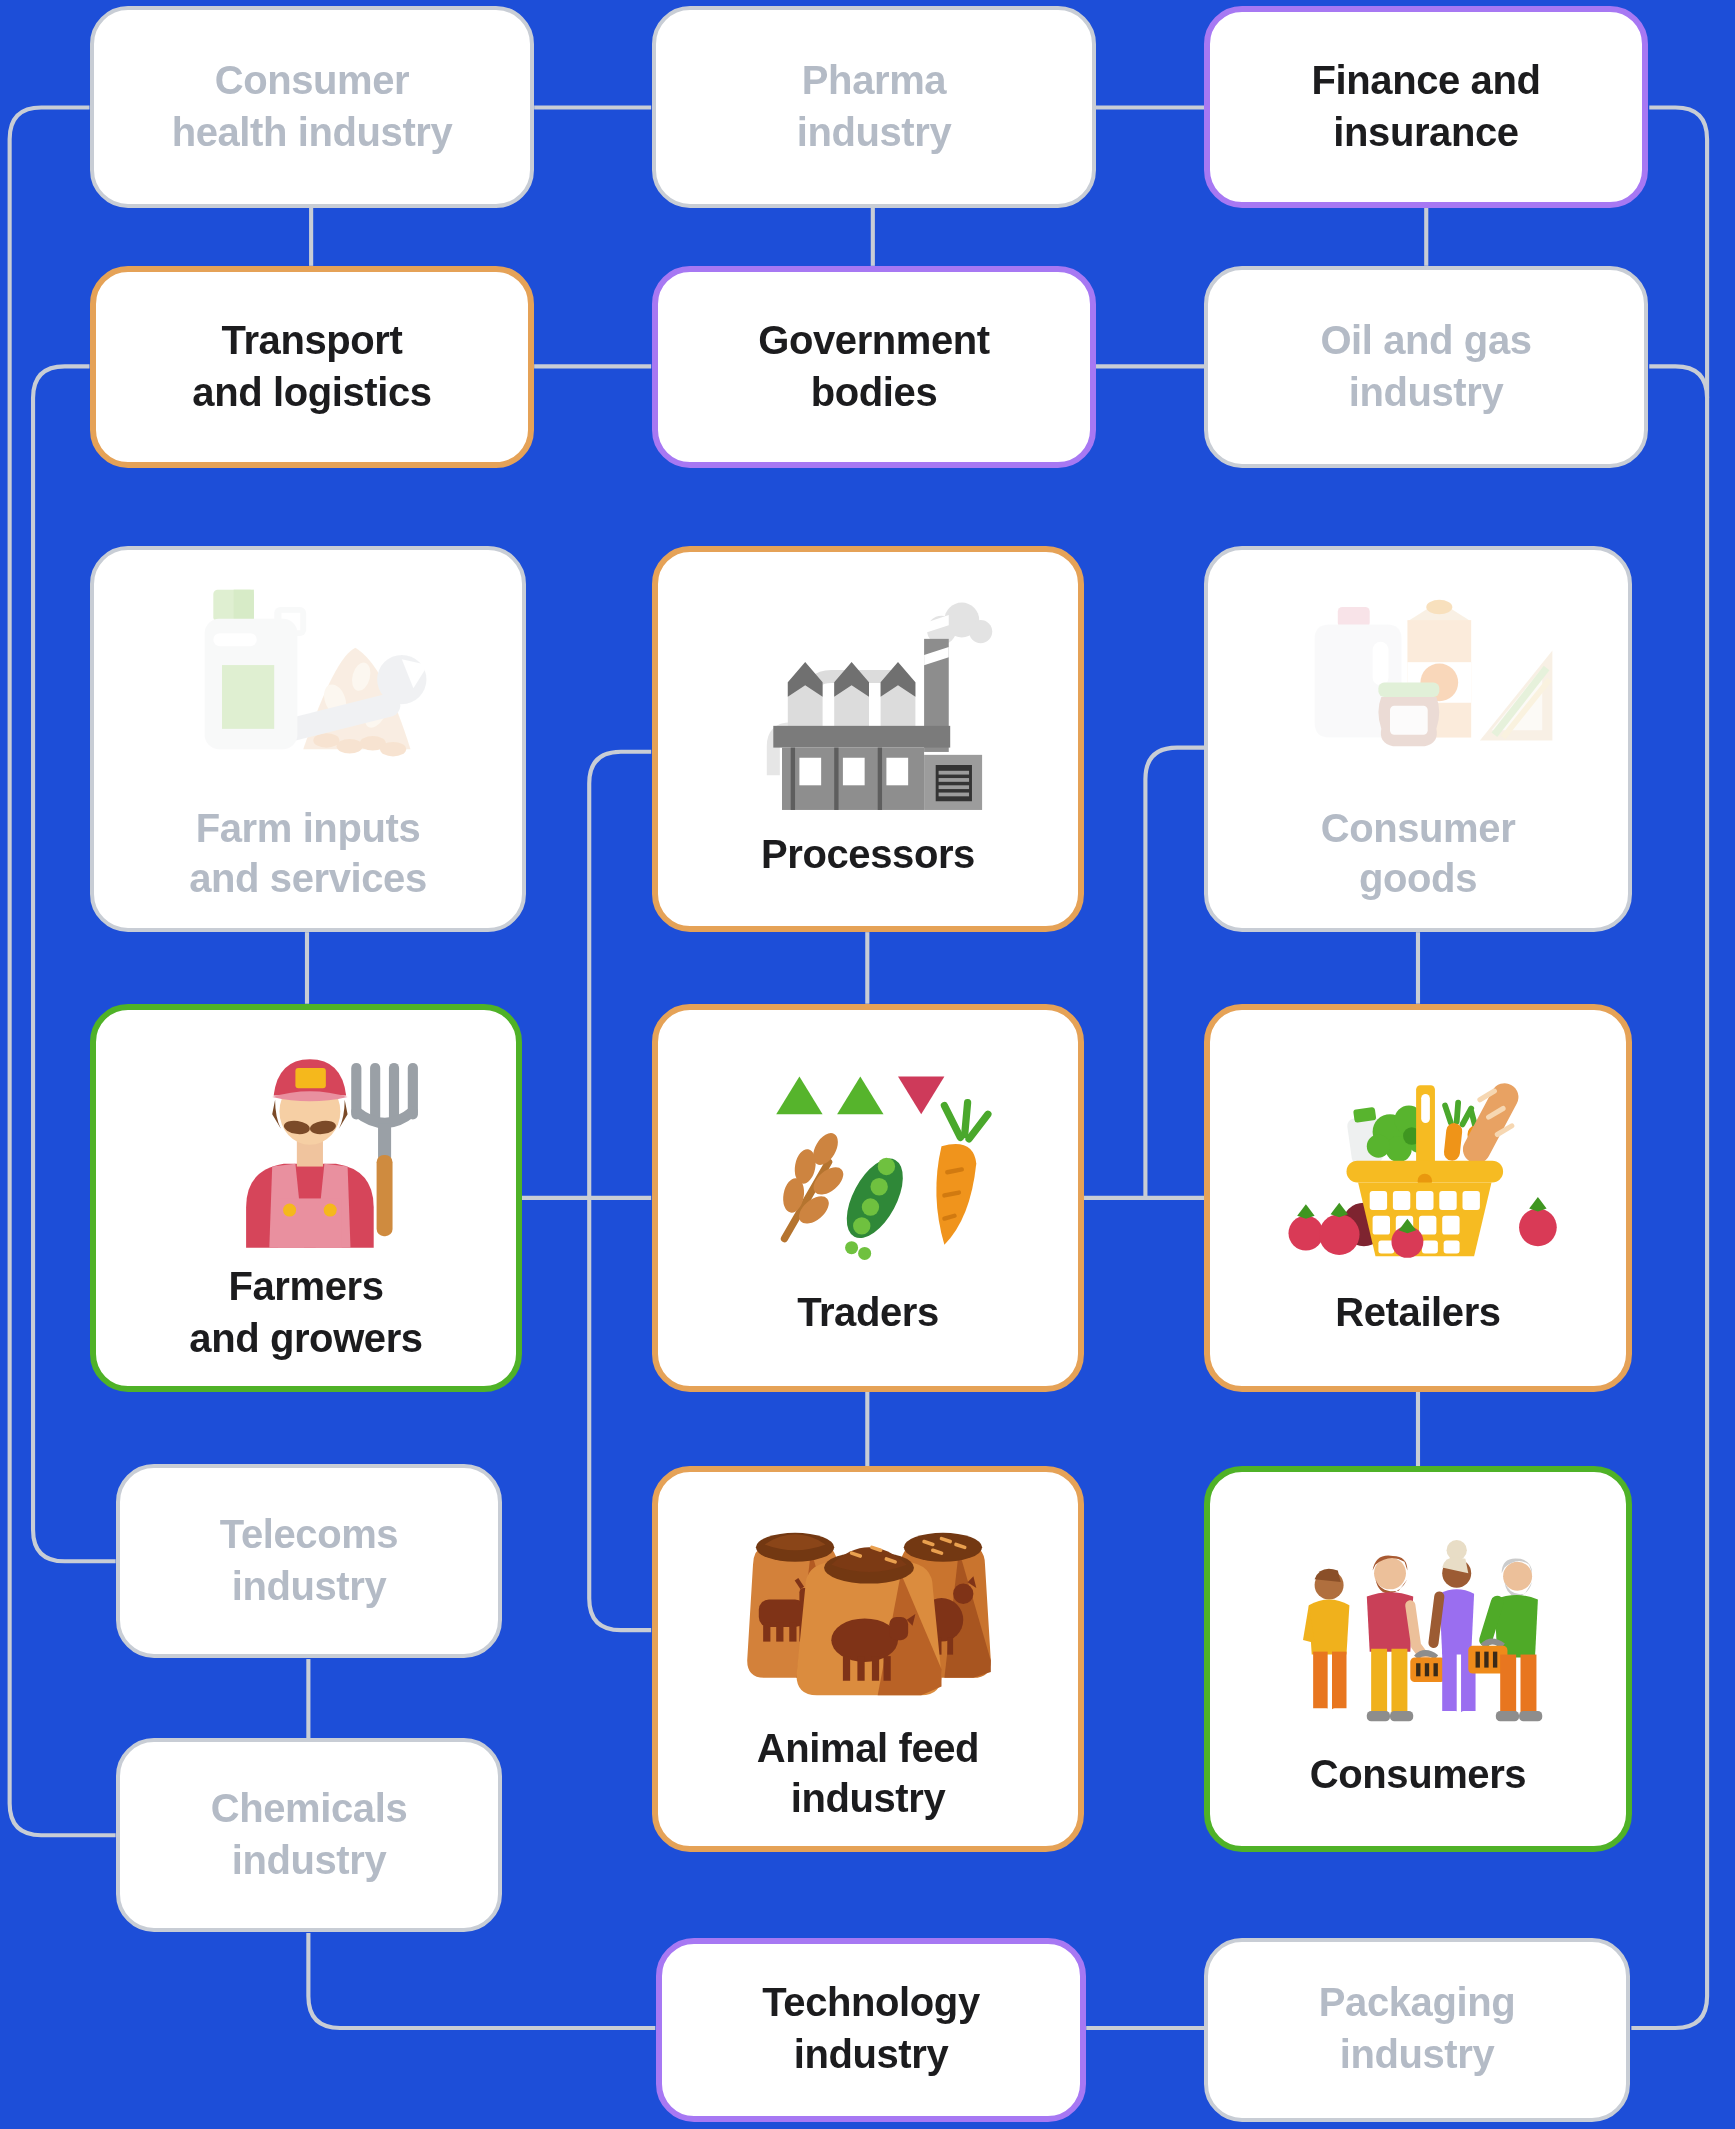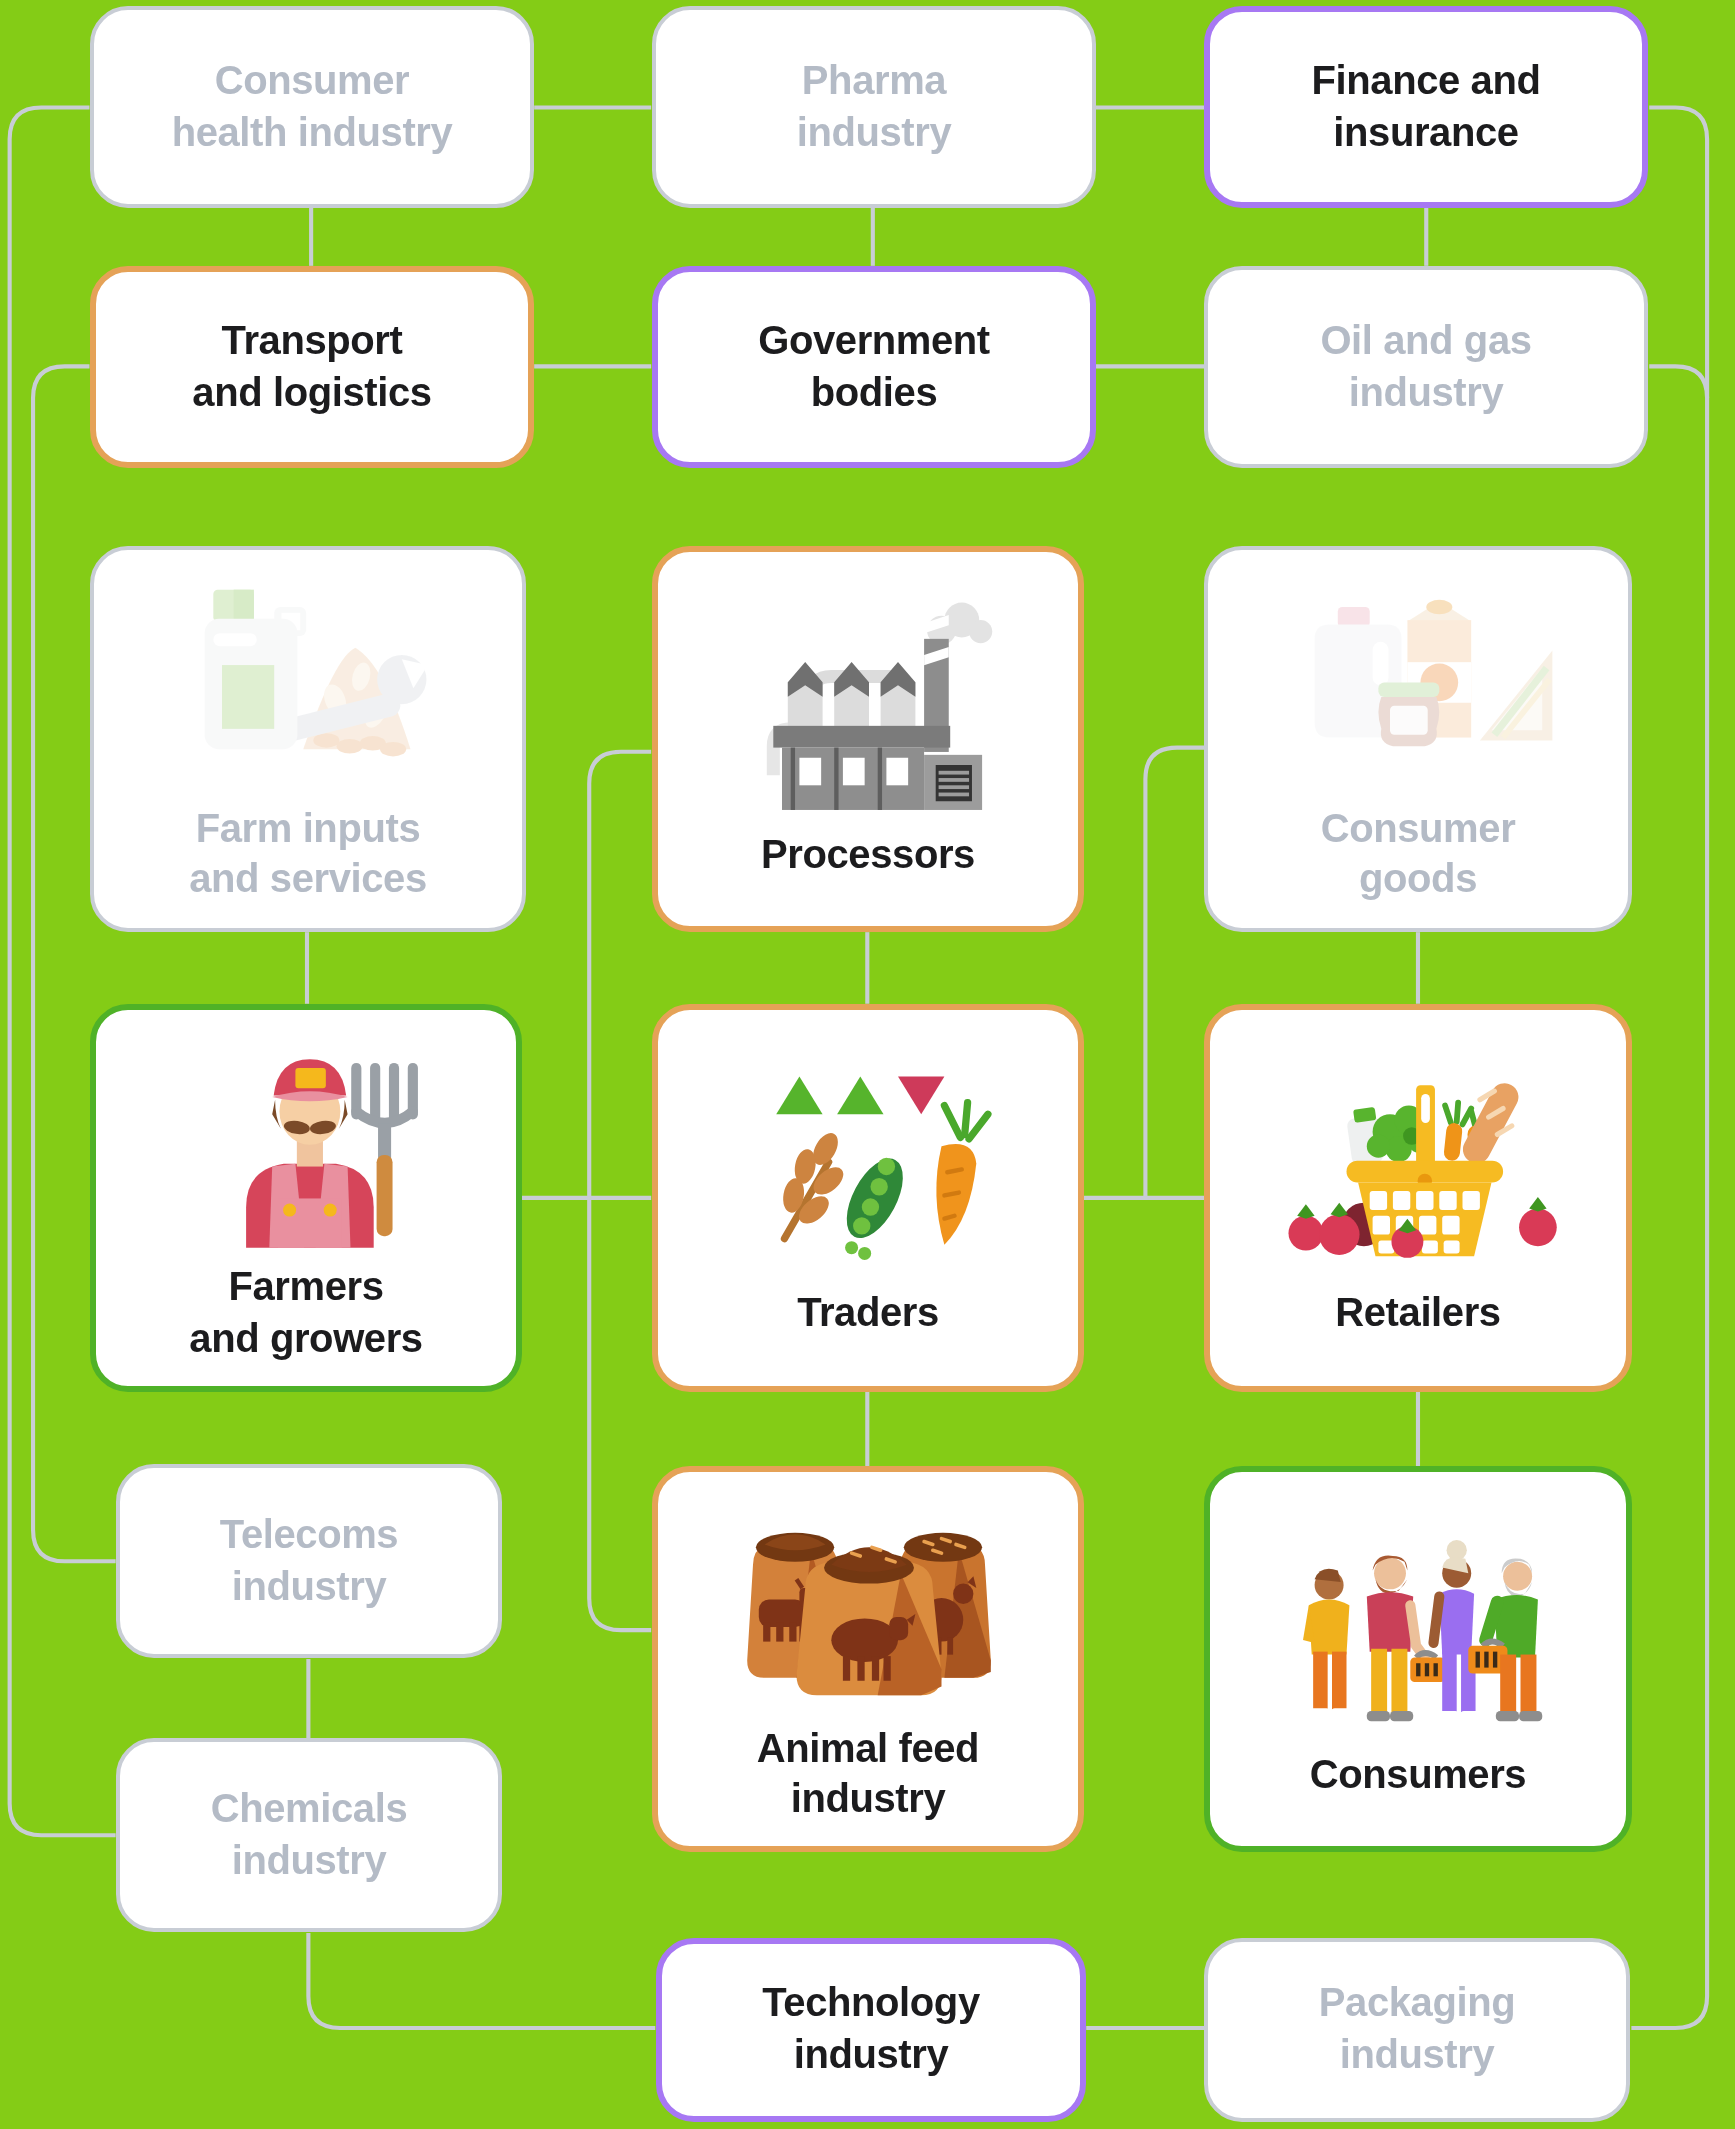--- a/index.html
+++ b/index.html
@@ -1,16 +1,16 @@
 <!DOCTYPE html>
 <html style="font-size:11px"><head>
 <meta charset="utf-8">
 <style>
   html,body{margin:0;padding:0;background:#ffffff;}
-  .stage{width:1735px;height:2129px;overflow:hidden;background:#84cc16;position:relative;}
+  .stage{width:1735px;height:2129px;overflow:hidden;background:#1d4ed8;position:relative;}
   .canvas{width:868px;height:1065px;position:relative;transform:scale(2);transform-origin:0 0;
           font-family:"Liberation Sans", sans-serif;}
   .wires{position:absolute;left:0;top:0;z-index:1;}
   .node{position:absolute;z-index:2;background:#fff;border:2.1px solid #c8cdd5;border-radius:19px;
         box-sizing:border-box;display:flex;flex-direction:column;align-items:center;justify-content:center;
         text-align:center;gap:6.9px;}
   .node .label{font-size:20px;line-height:1.28;font-weight:700;color:#1c1c1e;white-space:pre-line;
                letter-spacing:-0.2px;}
   .node.muted .label{color:#b4bbc6;}
   .node.orange{border:3.8px solid #e5a257;}

